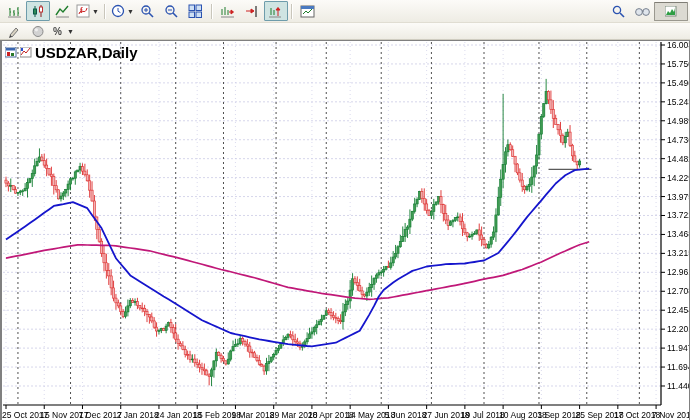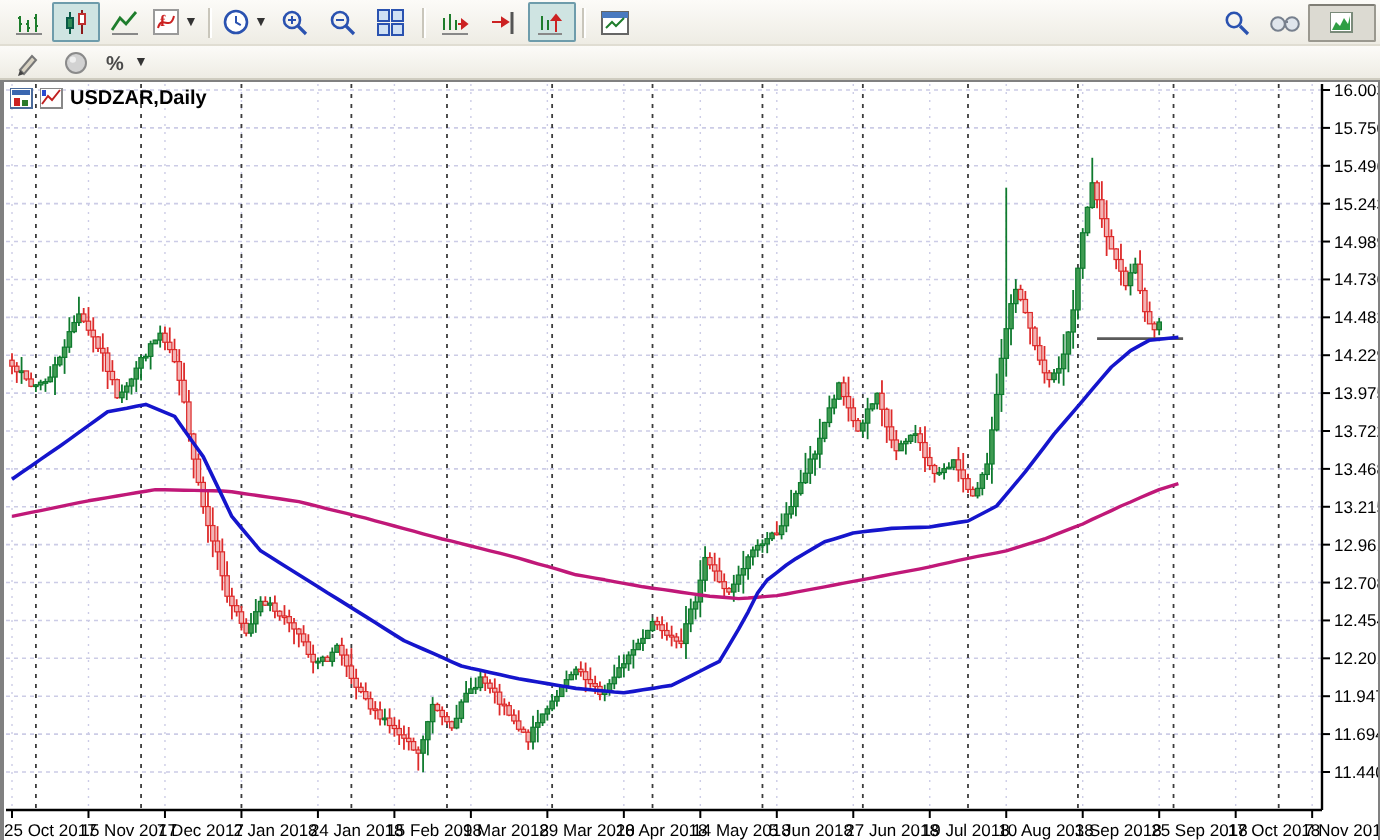--- a/index.html
+++ b/index.html
@@ -15,21 +15,21 @@
   .btn.active{background:#cfe4e2;border:1px solid #6e9cab;}
   .caret{font-size:7px;color:#333;margin-left:1px;line-height:1;}
   .sep{width:1px;height:15px;background:#c9c6bb;border-right:1px solid #ffffff;margin:0 3px;}
   .spacer{flex:1;}
   .boxbtn{width:30px;height:15px;background:#dcdad2;border:1px solid #9a988f;
     border-top-color:#7f7d75;display:flex;align-items:center;padding:1px;}
   
   .chart-window{position:relative;width:690px;height:383px;background:#ffffff;
     border:1px solid #808080;border-left-width:2px;box-sizing:border-box;}
   .chart-title{position:absolute;left:3px;top:3px;display:flex;align-items:center;gap:3px;
-    font-size:10px;font-weight:bold;color:#000;z-index:5;}
+    font-size:15px;font-weight:bold;color:#000;z-index:5;}
   .chart-title svg{display:block;}
   #chart-svg{position:absolute;left:0;top:0;}
 </style>
 </head>
 <body>
 
 <div class="app">
   <div class="tb tb1" id="tb1">
       <div class="btn">
         <span style="display: flex;">

